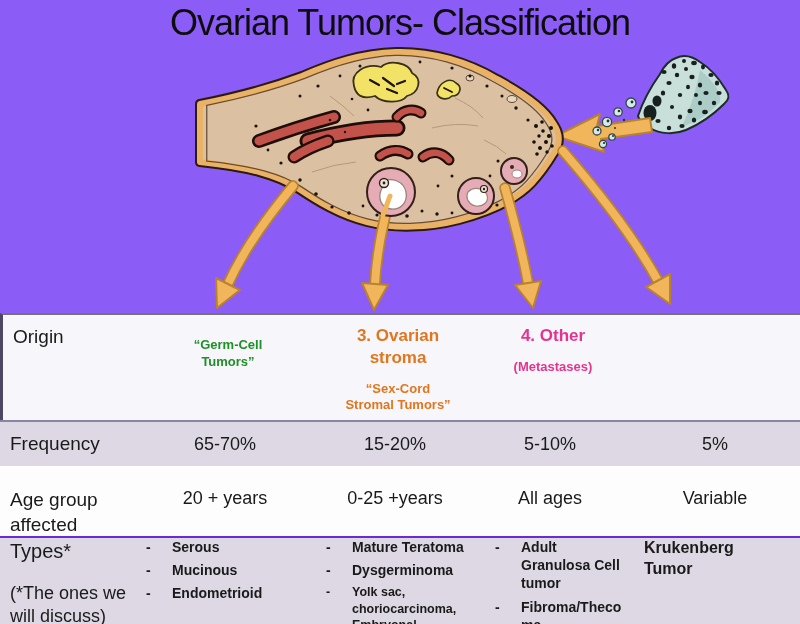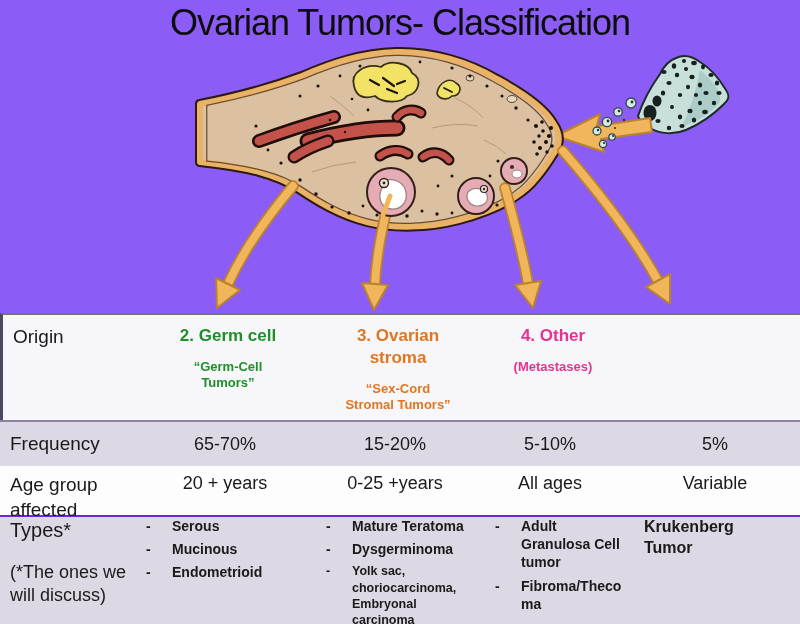--- a/index.html
+++ b/index.html
@@ -5,21 +5,21 @@
   html,body{margin:0;padding:0;background:#ffffff;}
   .slide{position:relative;width:800px;height:624px;background:#8b5cf6;overflow:hidden;
          font-family:"Liberation Sans",sans-serif;color:#1a1a1a;}
   .title{position:absolute;top:2px;left:0;width:100%;margin:0;text-align:center;
          font-size:36px;font-weight:400;letter-spacing:-1px;color:#0d0d0d;}
   svg.illus{position:absolute;top:0;left:0;display:block;}
   .tbl{position:absolute;top:313px;left:0;width:800px;}
   .row{display:grid;grid-template-columns:130px 190px 150px 160px 170px;box-sizing:border-box;}
   .row-origin{height:107px;background:#f7f6fa;border-top:2px solid #737373;border-left:3px solid #4d4763;padding-top:10px;}
   .row-frequency{height:46px;background:#ddd8e4;border-top:2px solid #8a84a0;align-items:center;}
-  .row-age{height:49px;background:#fdfdfe;padding-top:7px;}
+  .row-age{height:70px;background:#fdfdfe;padding-top:22px;}
   .row-types{height:110px;background:#ddd8e4;border-top:2px solid #6d28d9;padding-top:0;}
   .lbl{font-size:19px;padding-left:10px;line-height:1.3;}
   .pre{white-space:pre-line;}
   .hdrcell{text-align:center;}
   .h-main{font-weight:700;font-size:17px;line-height:1.28;white-space:pre-line;}
   .h-sub{font-weight:700;font-size:13px;line-height:1.28;margin-top:12px;white-space:pre-line;}
   .c1{color:#3535cf;} .c2{color:#1f8f27;} .c3{color:#e0761f;} .c4{color:#e5348e;}
   .val{text-align:center;font-size:18px;}
   .types-label{font-size:20px;}
   .types-note{font-size:18px;line-height:1.3;margin-top:18px;}
@@ -232,21 +232,20 @@
           <circle cx="615" cy="128" r="1"></circle>
       </g>
     </g>
   </svg>
 
   <div class="tbl">
 
     <div class="row row-origin">
       <div class="lbl">Origin</div>
       <div class="hdrcell">
-        <div class="h-main c2">2. Germ cell</div>
         <div class="h-sub c2">“Germ-Cell
 Tumors”</div>
       </div>
       <div class="hdrcell">
         <div class="h-main c3">3. Ovarian
 stroma</div>
         <div class="h-sub c3">“Sex-Cord
 Stromal Tumors”</div>
       </div>
       <div class="hdrcell">

